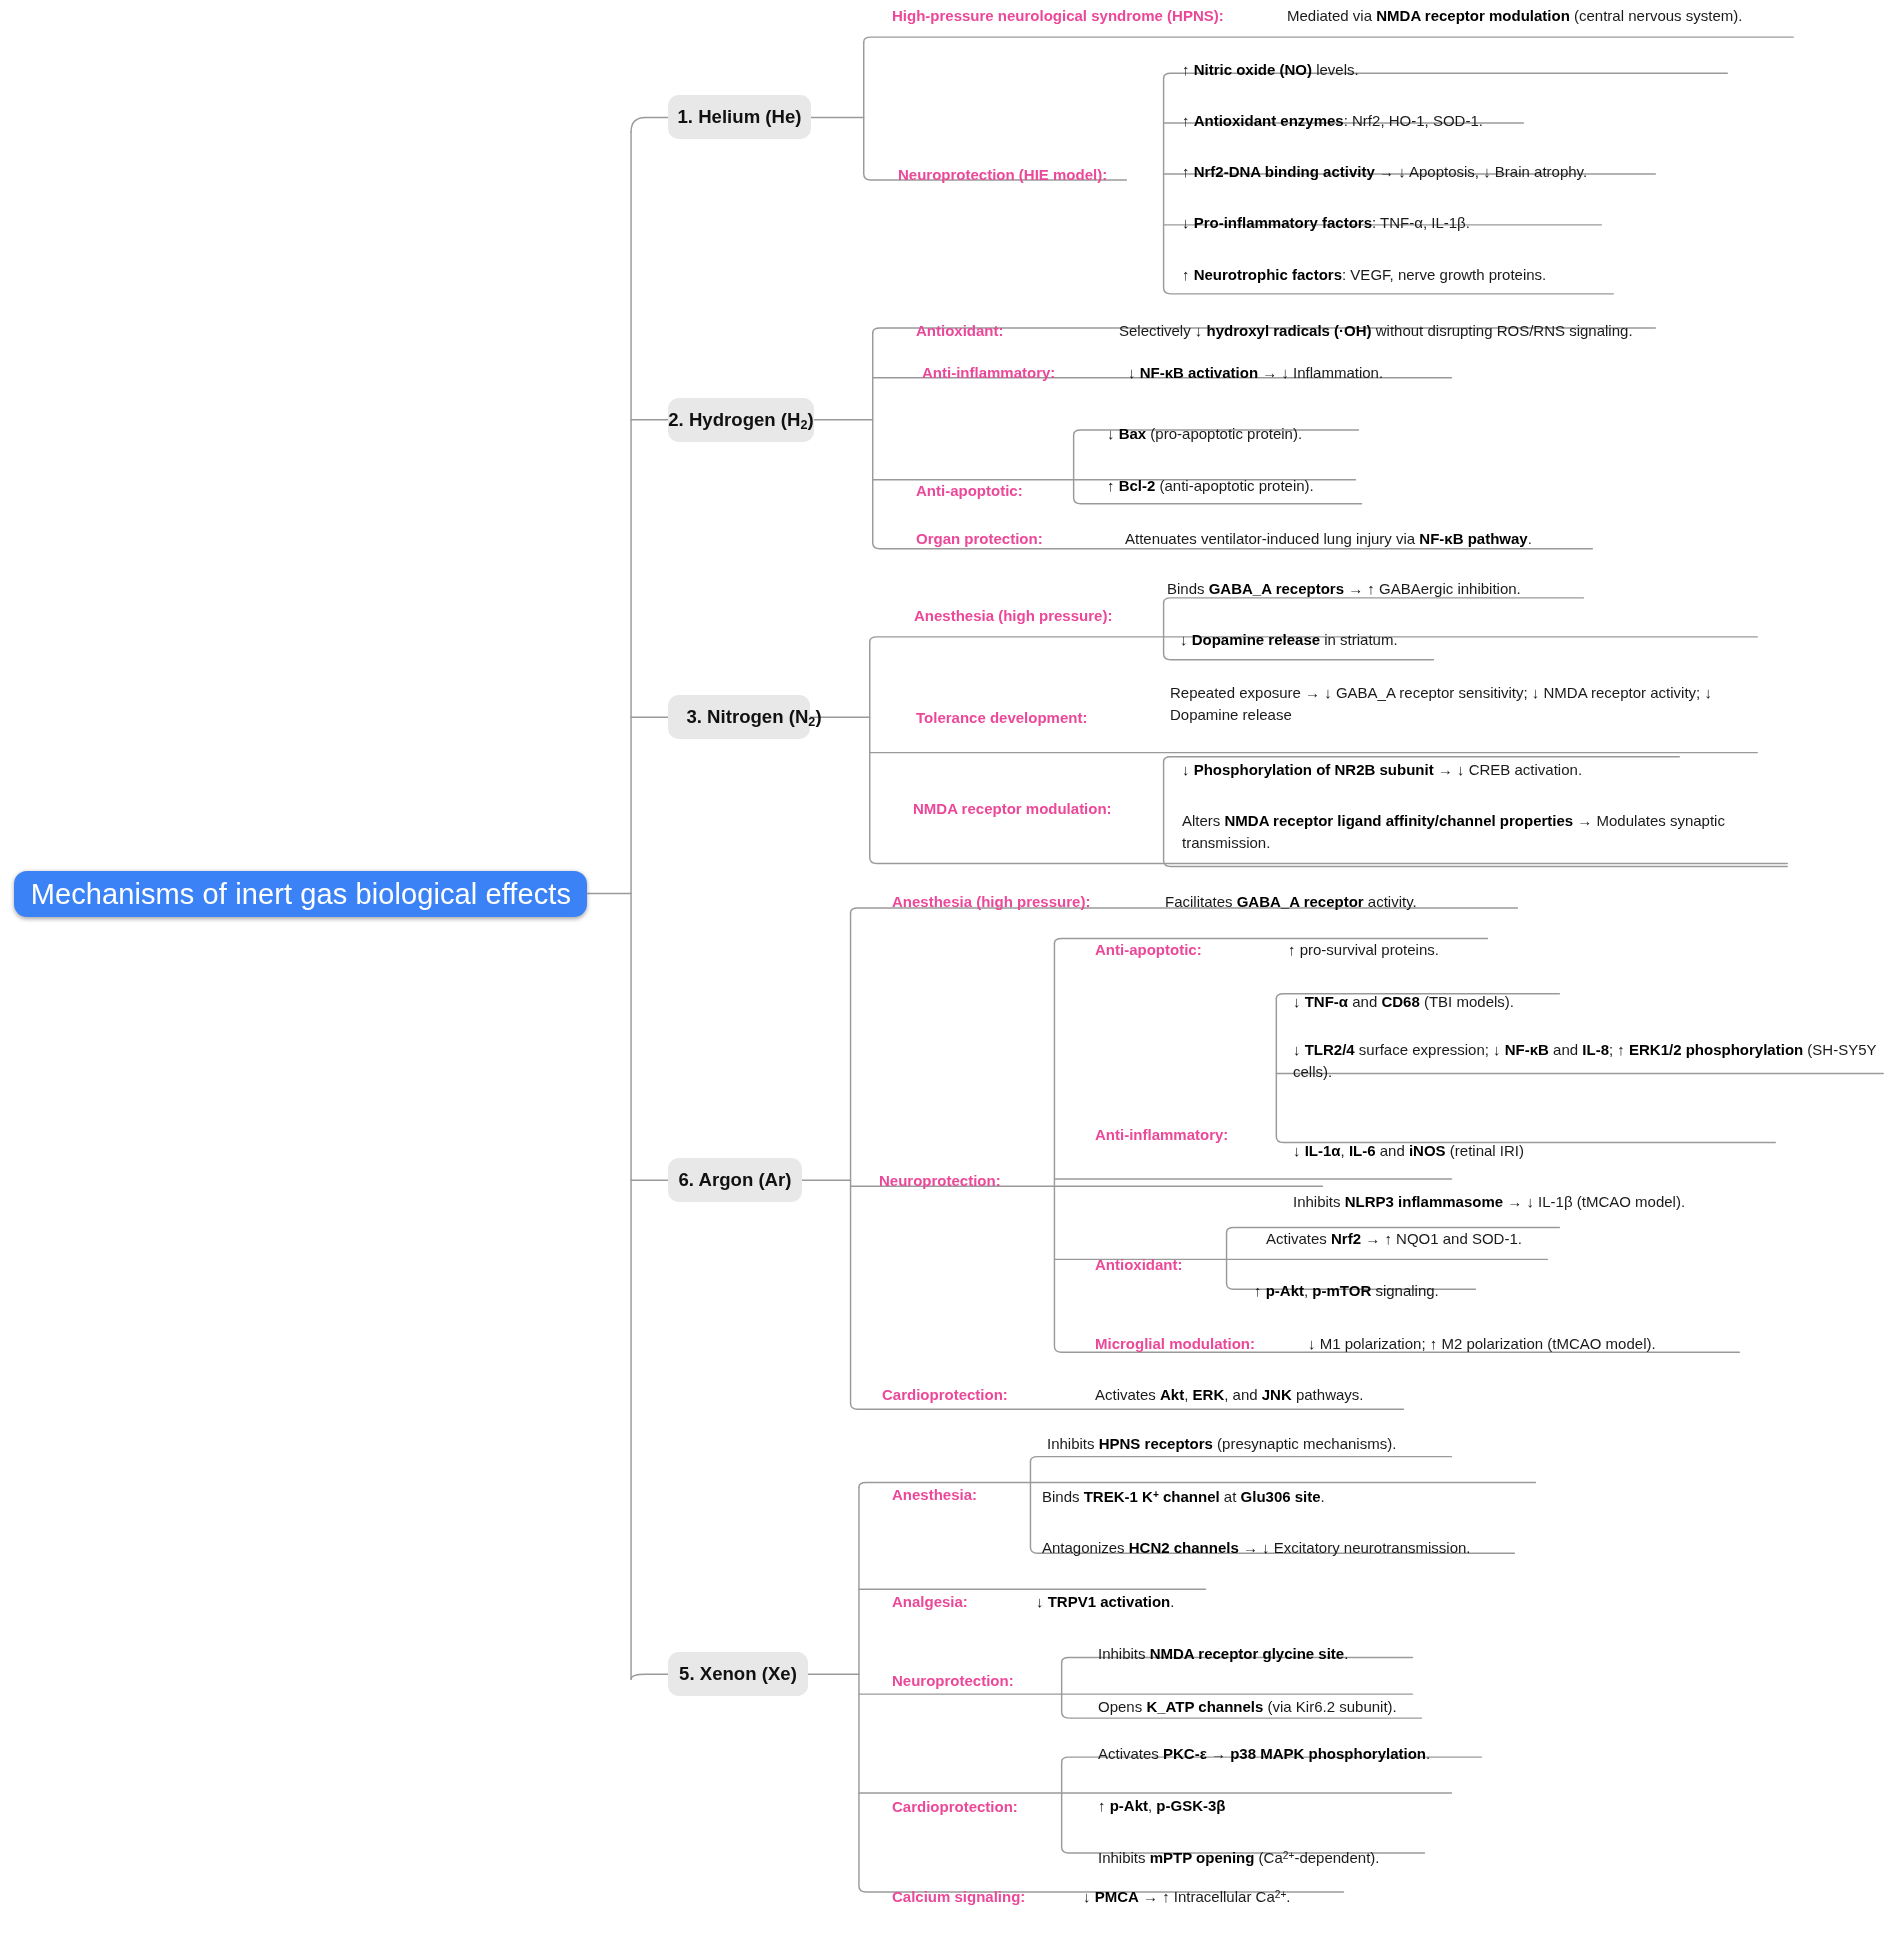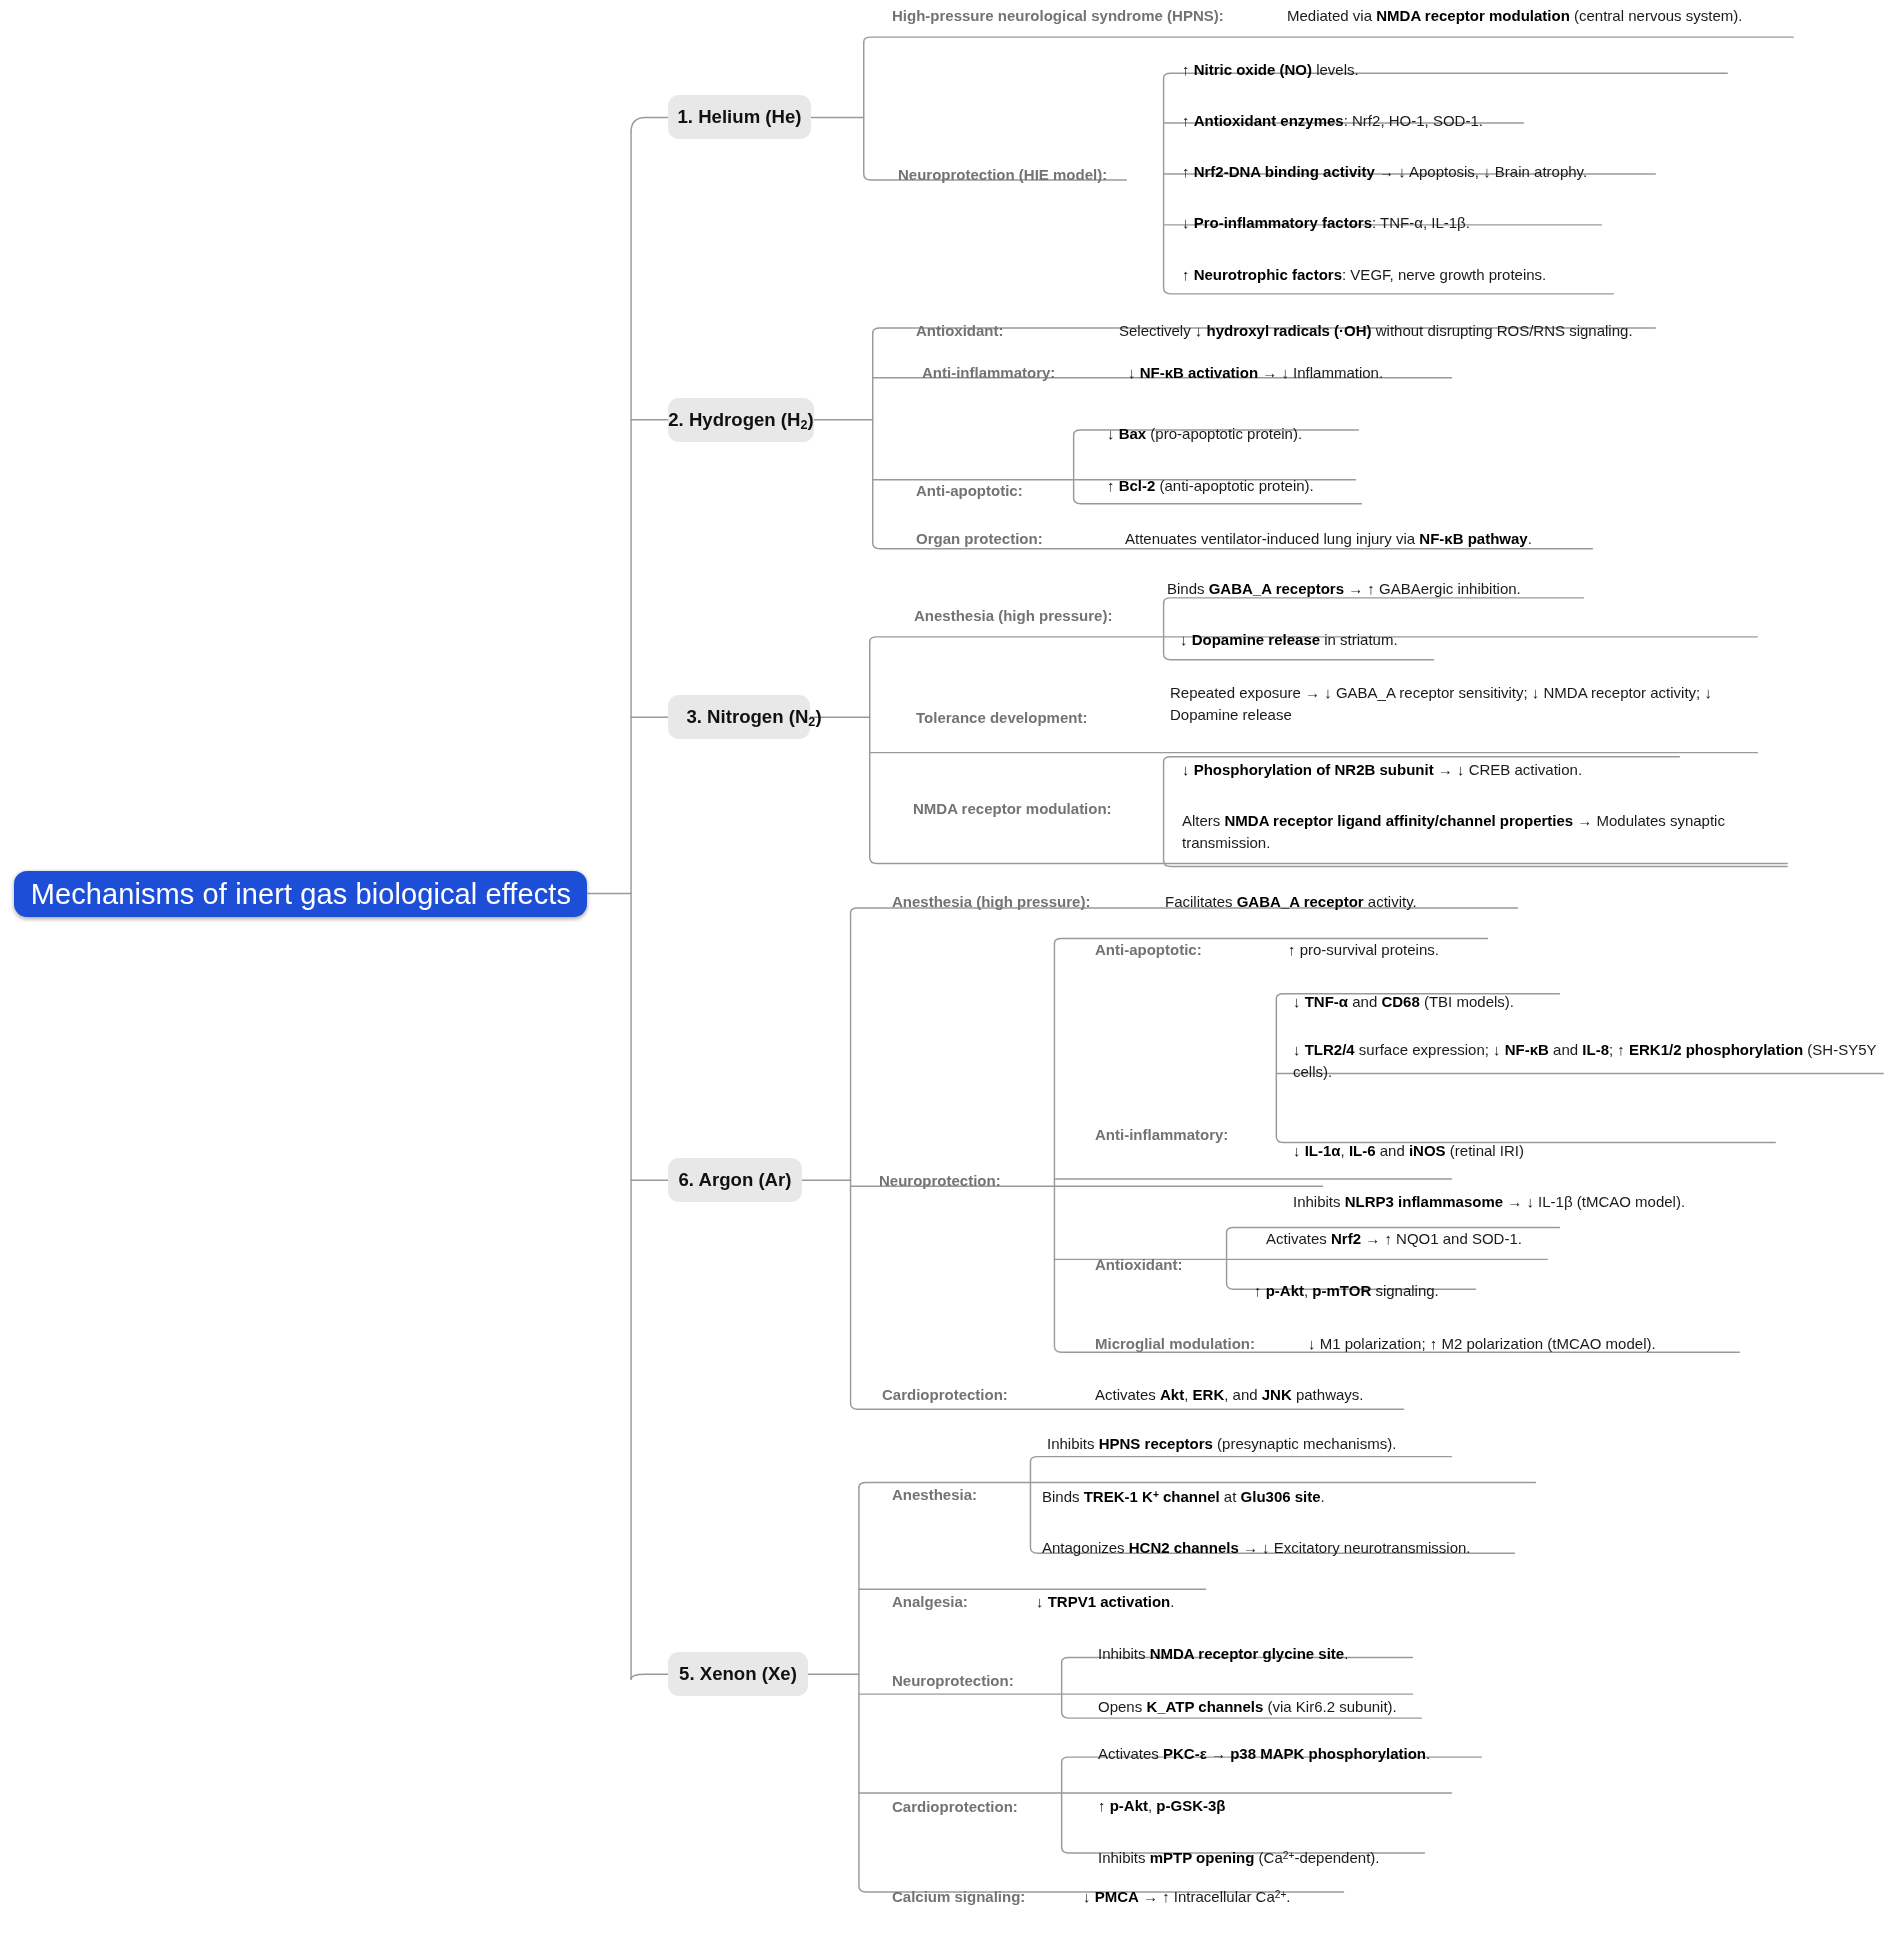--- a/index.html
+++ b/index.html
@@ -10,21 +10,21 @@
     background:#ffffff;
     font-family:"Liberation Sans","DejaVu Sans",sans-serif;
     overflow:hidden;
   }
   svg.links{position:absolute;left:0;top:0;width:1890px;height:1955px;pointer-events:none;}
 
   
   .node{position:absolute;}
 
   .root-node{
-    background:#1d4ed8;
+    background:#3b82f6;
     color:#ffffff;
     border-radius:13px;
     font-size:29px;
     font-weight:400;
     letter-spacing:0.1px;
     display:flex;align-items:center;justify-content:center;
     box-shadow:0 1.8px 4.2px rgba(0,0,0,.35);
     padding:0 15.6px;
     box-sizing:border-box;
   }
@@ -35,21 +35,21 @@
     border-radius:10.8px;
     font-size:18.6px;
     font-weight:700;
     display:flex;align-items:center;justify-content:center;
     box-sizing:border-box;
     white-space:nowrap;
   }
 
   .label-node{
     font-size:15px;
-    color:#737373;
+    color:#ec4899;
     line-height:1.42;
     white-space:nowrap;
   }
   .label-node.bold{font-weight:700;}
 
   .leaf-node{
     font-size:15px;
     color:#1a1a1a;
     line-height:1.45;
   }

